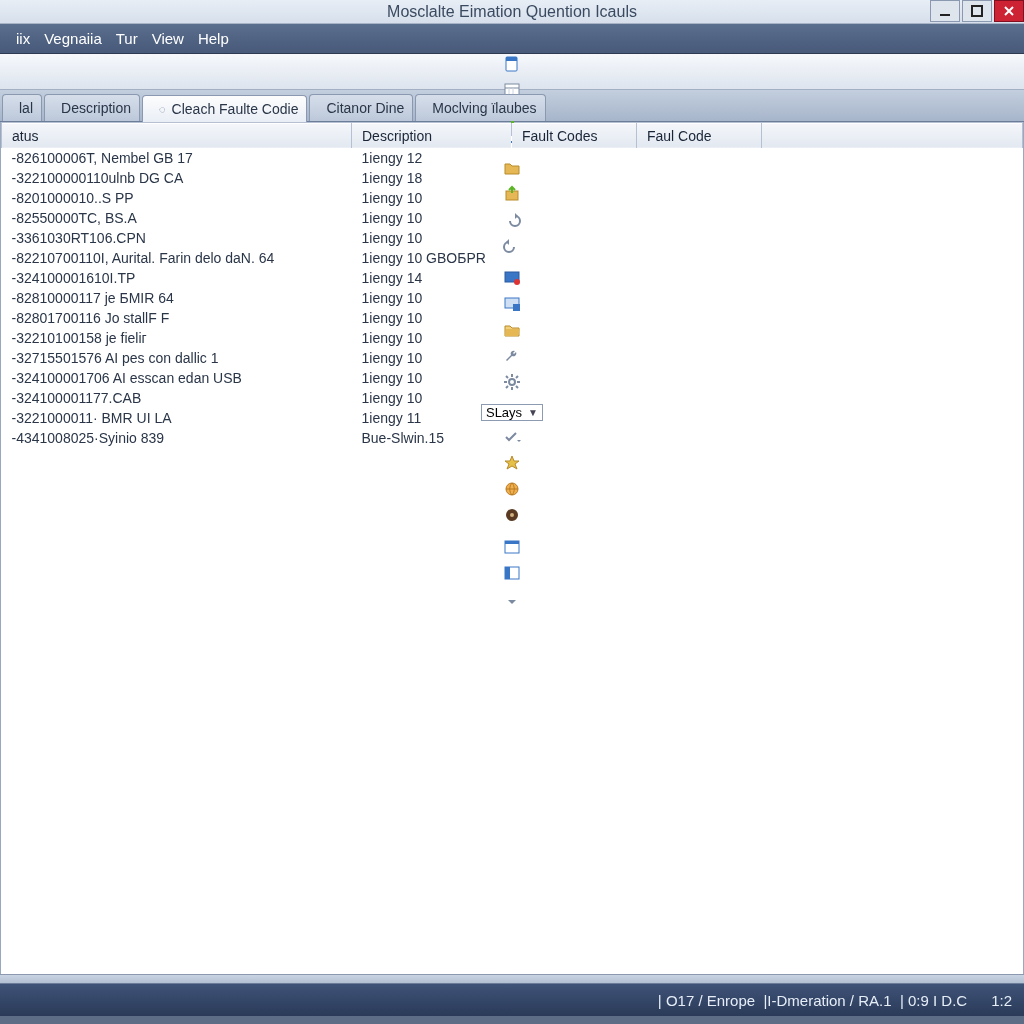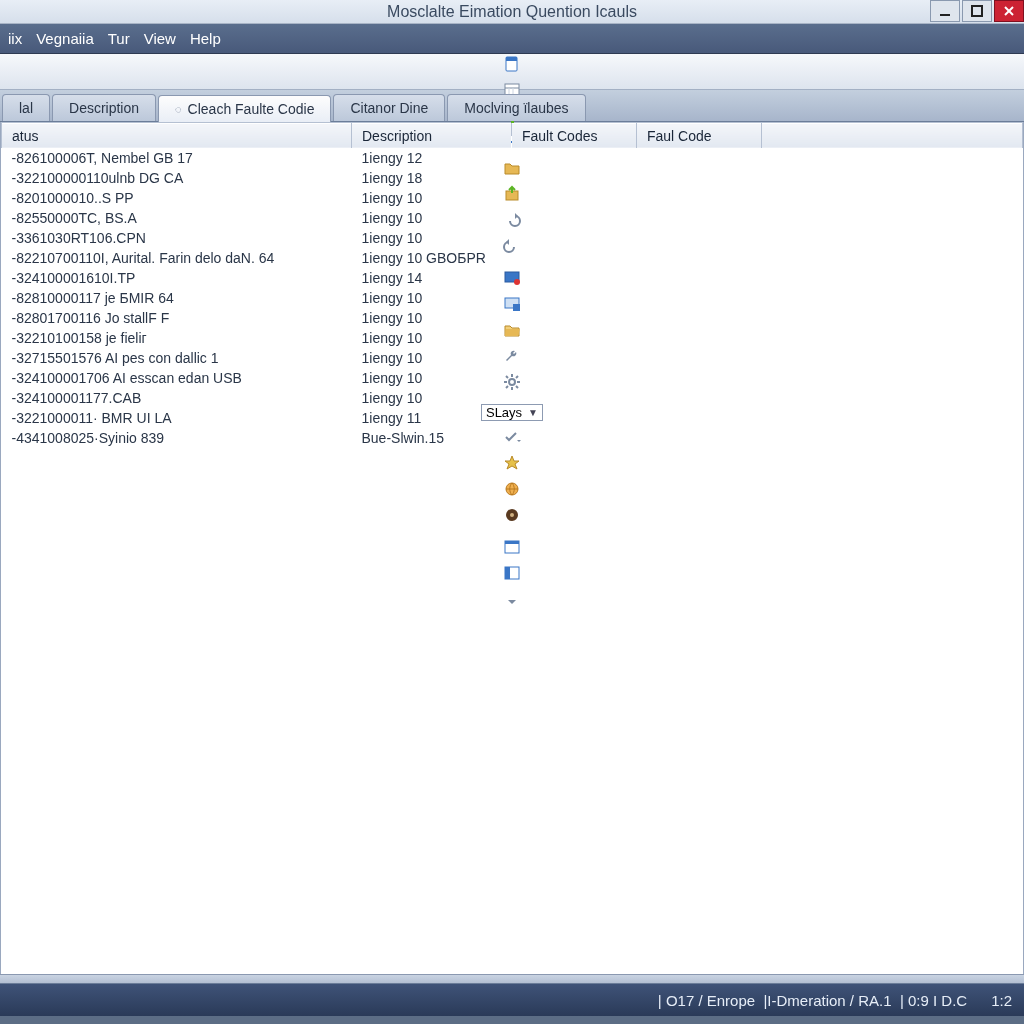--- a/index.html
+++ b/index.html
@@ -2,29 +2,29 @@
 <html><head>
 <meta charset="utf-8">
 <style>
 * { box-sizing: border-box; margin: 0; padding: 0; }
 html, body { width: 1024px; height: 1024px; overflow: hidden; font-family: "Segoe UI", Tahoma, sans-serif; font-size: 13px; background: #5c6d85; }
 .titlebar { height: 24px; background: linear-gradient(#e8eef6, #d6dfeb); display: flex; align-items: center; position: relative; border-bottom: 1px solid #a8b4c6; }
 .titlebar-title { flex: 1; text-align: center; color: #3a4a60; font-size: 16px; }
 .titlebar-controls { position: absolute; right: 0; top: 0; display: flex; height: 22px; }
 .titlebar-btn { width: 30px; height: 22px; display: flex; align-items: center; justify-content: center; background: #dfe5ed; border: 1px solid #8a99af; margin-left: 2px; font-size: 14px; color: #222; }
 .titlebar-btn.close { background: #c23; color: #fff; border-color: #801020; }
-.menubar { height: 30px; background: linear-gradient(#5a6e8d, #48597a); display: flex; align-items: center; padding: 0 8px; gap: 14px; border-bottom: 1px solid #2e3a52; }
+.menubar { height: 30px; background: linear-gradient(#5a6e8d, #48597a); display: flex; align-items: center; padding: 0 16px; gap: 14px; border-bottom: 1px solid #2e3a52; }
 .menu-item { color: #fff; font-size: 15px; cursor: default; }
 .toolbar { height: 36px; background: linear-gradient(#f6f8fb, #dde4ee); border-bottom: 1px solid #a3b0c4; display: flex; align-items: center; padding: 0 6px; gap: 6px; flex-direction: column; }
 .tbtn { width: 24px; height: 24px; border: 1px solid transparent; border-radius: 3px; display: flex; align-items: center; justify-content: center; font-size: 15px; }
 .tsep { width: 1px; height: 24px; background: #a8b4c8; margin: 0 2px; }
 .tselect { height: 24px; border: 1px solid #8d9bb2; background: #fff; display: flex; align-items: center; padding: 0 4px; font-size: 13px; gap: 6px; }
 .tselect .arrow { font-size: 10px; color: #445; }
 .tabbar { height: 32px; background: linear-gradient(#c3cfde, #a7b5cb); display: flex; align-items: flex-end; padding: 0 2px; border-bottom: 1px solid #6b7d99; }
-.tab { padding: 5px 16px 5px 16px; background: linear-gradient(#d6deea, #bcc8da); border: 1px solid #8a98b0; border-bottom: none; border-radius: 4px 4px 0 0; margin-right: 2px; color: #2a3648; font-size: 14px; display:flex; align-items:center; gap:6px; }
+.tab { padding: 5px 8px 5px 16px; background: linear-gradient(#d6deea, #bcc8da); border: 1px solid #8a98b0; border-bottom: none; border-radius: 4px 4px 0 0; margin-right: 2px; color: #2a3648; font-size: 14px; display:flex; align-items:center; gap:6px; }
 .tab.active { background: linear-gradient(#fdfdfd, #e9eef6); position: relative; top: 1px; }
 .content { background: #fff; height: calc(1024px - 32px - 30px - 36px - 32px - 10px - 32px); overflow: auto; border-left: 1px solid #9aa8bf; border-right: 1px solid #9aa8bf; }
 table { border-collapse: collapse; width: 100%; }
 thead th { text-align: left; font-weight: normal; background: linear-gradient(#f4f6fa, #e2e8f1); border: 1px solid #b5c0d2; padding: 4px 10px; color: #1a2638; font-size: 14px; position: sticky; top: 1px; }
 tbody td { padding: 2px 10px; color: #2a3648; font-size: 14px; white-space: nowrap; }
 .gap-strip { height: 10px; background: linear-gradient(#c9d3e2, #b3bfd3); border-top: 1px solid #8a98b0; border-bottom: 1px solid #6b7d99; }
 .statusbar { height: 32px; background: linear-gradient(#3f5378, #2a3a58); color: #e6edf7; display: flex; align-items: center; justify-content: flex-end; padding: 9px 12px; font-size: 15px; gap: 24px; }
 .status-seg { white-space: pre; }
 .tab .ticon{font-size:11px;color:#5a6b84;}
 svg { display: block; }

